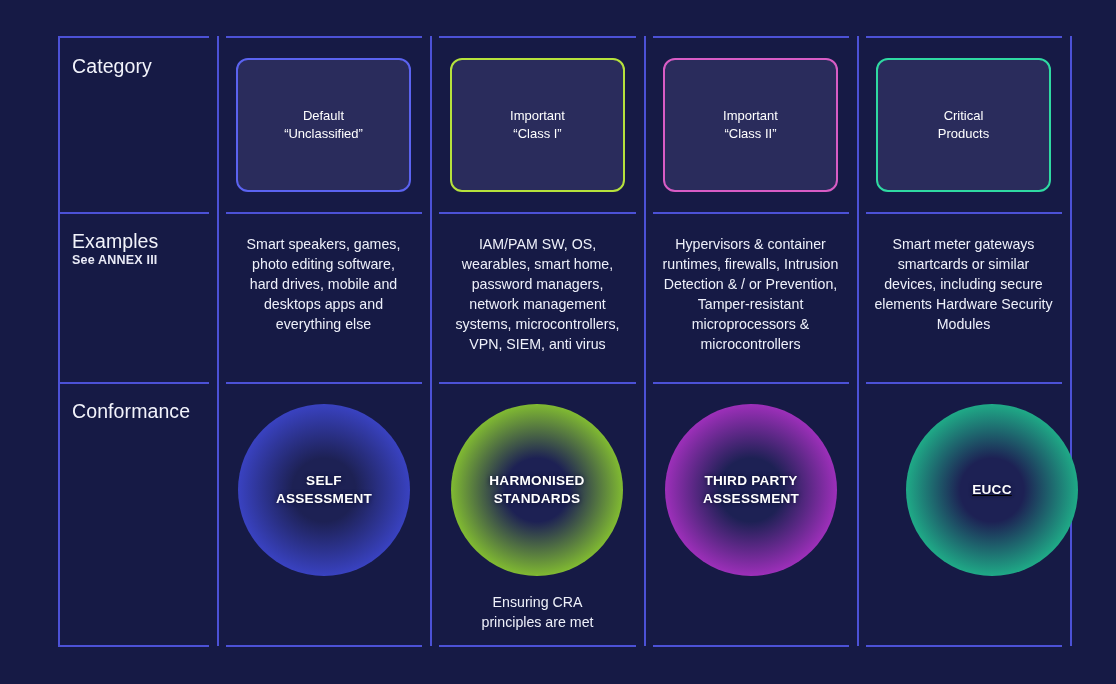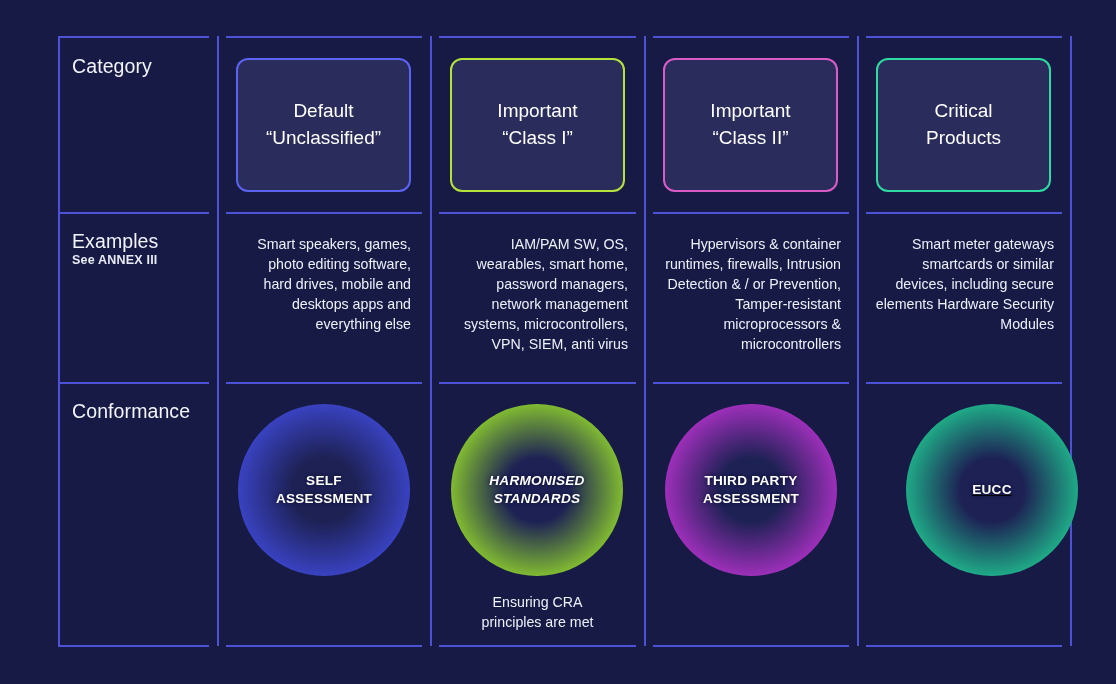--- a/index.html
+++ b/index.html
@@ -70,32 +70,32 @@
     border-radius: 12px;
     border: 2.5px solid #5b63f0;
     background: #2a2c5c;
     display: flex;
     align-items: center;
     justify-content: center;
     text-align: center;
     box-sizing: border-box;
   }
   .catbox .catlabel {
-    font-size: 19px;
+    font-size: 13px;
     line-height: 1.42;
     color: #ffffff;
     font-weight: 400;
     white-space: pre-line;
   }
 
   
   .examples {
     position: absolute;
     top: 234px;
-    text-align: right;
+    text-align: center;
     font-size: 14.2px;
     line-height: 1.41;
     color: #eef0fa;
     font-weight: 400;
   }
 
   
   .circlewrap {
     position: absolute;
     top: 404px;
@@ -206,21 +206,21 @@
   <div class="examples" style="left:660px;width:181px;">Hypervisors &amp; container runtimes, firewalls, Intrusion Detection &amp; / or Prevention, Tamper-resistant microprocessors &amp; microcontrollers</div>
 
   <div class="circlewrap" style="left:238px;">
     <div class="circle" style="background: radial-gradient(circle at 50% 50%, #1d2154 0%, #1d2154 26%, #3a43c4 72%, #4d5ef2 89%, rgba(77,94,242,0) 100%);">
       <div class="clabel">SELF
 ASSESSMENT</div>
     </div>
   </div>
 
   <div class="circlewrap" style="left:451px;">
-    <div class="circle" style="background: radial-gradient(circle at 50% 50%, #1d2154 0%, #1d2154 26%, #7fb832 70%, #b6e23c 88%, rgba(182,226,60,0) 100%); font-style: italic;">
+    <div class="circle" style="background: radial-gradient(circle at 50% 50%, #1d2154 0%, #1d2154 26%, #7fb832 70%, #b6e23c 88%, rgba(182,226,60,0) 100%);">
       <div class="clabel">HARMONISED
 STANDARDS</div>
     </div>
   </div>
 
   <div class="circlewrap" style="left:665px;">
     <div class="circle" style="background: radial-gradient(circle at 50% 50%, #1d2154 0%, #1d2154 26%, #9b2fb8 70%, #d85cc5 88%, rgba(216,92,197,0) 100%);">
       <div class="clabel">THIRD PARTY
 ASSESSMENT</div>
     </div>

